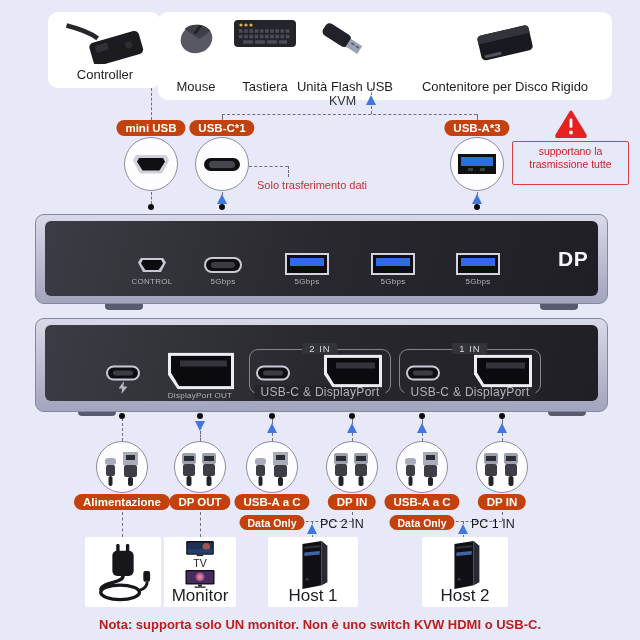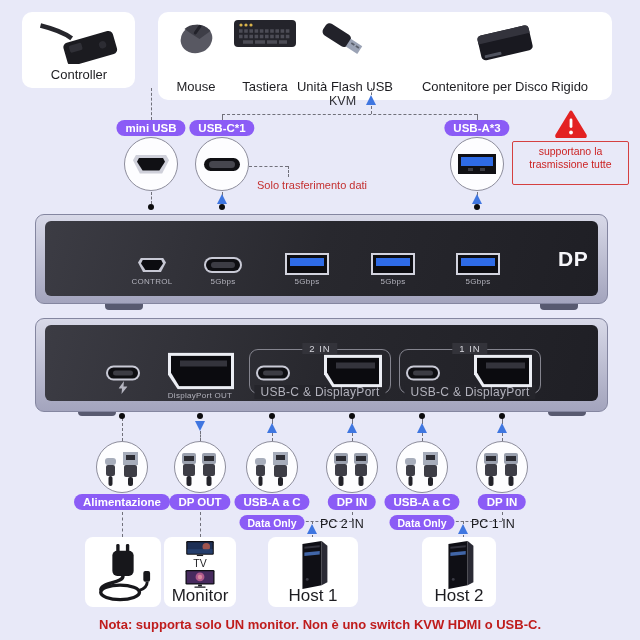--- a/index.html
+++ b/index.html
@@ -5,21 +5,21 @@
   html,body{margin:0;padding:0;background:#e8e9f8;}
   .stage{position:relative;width:640px;height:640px;background:#e8e9f8;overflow:hidden;
          font-family:"Liberation Sans",sans-serif;}
   .card{position:absolute;background:#ffffff;border-radius:10px;}
   .tcitem{position:absolute;top:0;height:100%;transform:translateX(-50%);
           display:flex;flex-direction:column;align-items:center;justify-content:space-between;
           padding:8px 0 6px 0;box-sizing:border-box;}
   .tclabel{font-size:13px;color:#1d1d21;white-space:nowrap;}
   .vdash{position:absolute;width:0;border-left:1px dashed #70707a;z-index:1;}
   .hdash{position:absolute;height:0;border-top:1px dashed #70707a;z-index:1;}
-  .pill{position:absolute;transform:translateX(-50%);background:#8b5cf6;color:#fff;
+  .pill{position:absolute;transform:translateX(-50%);background:#c2410c;color:#fff;
         font-size:11.5px;font-weight:700;padding:2px 9px;border-radius:13px;
         white-space:nowrap;z-index:5;}
   .pill.small{font-size:10.5px;padding:1.5px 8px;}
   .pcir{position:absolute;transform:translateX(-50%);width:54px;height:54px;background:#fdfdff;
         border:1px solid #8d8d9c;border-radius:50%;display:flex;align-items:center;
         justify-content:center;box-sizing:border-box;z-index:4;}
   .pcir.sm{width:52px;height:52px;}
   .arr{position:absolute;transform:translateX(-50%);width:0;height:0;
        border-left:5.5px solid transparent;border-right:5.5px solid transparent;z-index:6;}
   .arr.up{border-bottom:10px solid #3f76e0;}
@@ -64,34 +64,34 @@
              clip-path:polygon(9% 0,91% 0,100% 30%,81% 100%,19% 100%,0 30%);}
   .mini-conn::after{content:"";position:absolute;inset:3px 4px;background:#101014;
              clip-path:polygon(8% 0,92% 0,100% 32%,80% 100%,20% 100%,0 32%);}
   .usbc-conn{width:36px;height:13px;border-radius:7px;background:#101014;position:relative;}
   .usbc-conn::after{content:"";position:absolute;inset:3px 5px;border-radius:4px;background:#46464e;}
   .usba-conn{width:38px;height:20px;background:#101014;position:relative;}
   .usba-conn::after{content:"";position:absolute;left:3px;right:3px;top:3px;height:9px;background:#2e6be6;}
   .usba-conn::before{content:"";position:absolute;bottom:3px;left:10px;width:5px;height:3px;
              background:#3c3c44;box-shadow:12px 0 #3c3c44;}
   .pctext{position:absolute;font-size:12.5px;color:#1a1a1e;white-space:nowrap;z-index:5;}
-  .bcard{position:absolute;top:537px;height:70px;background:#fff;border-radius:8px;
+  .bcard{position:absolute;top:537px;height:70px;background:#fff;border-radius:2px;
          display:flex;flex-direction:column;align-items:center;justify-content:flex-end;
          padding:4px 0 4px 0;box-sizing:border-box;z-index:3;}
   .blabel{font-size:17px;color:#1d1d21;white-space:nowrap;line-height:14px;}
   .blabel.sm{font-size:10.5px;line-height:11px;}
   .footnote{position:absolute;left:0;width:100%;top:617px;text-align:center;font-size:13px;
             font-weight:700;color:#bf1c1c;z-index:5;}
 </style>
 </head>
 <body>
 
 <div class="stage">
 
-  <div class="card" style="left:22px;top:12px;width:113px;height:76px;">
+  <div class="card" style="left:48px;top:12px;width:113px;height:76px;">
     <div class="tcitem" style="left:57px;">
       <svg width="92" height="44" viewBox="0 0 92 48">
         <path d="M4 6 C20 10 30 14 38 20" stroke="#26262c" stroke-width="5" fill="none"></path>
         <g transform="rotate(-16 58 30)">
           <rect x="30" y="18" width="56" height="26" rx="5" fill="#1b1b20"></rect>
           <rect x="36" y="22" width="14" height="8" rx="2" fill="#303037"></rect>
           <circle cx="72" cy="31" r="4" fill="#2c2c33"></circle>
         </g>
       </svg>
       <span class="tclabel">Controller</span>
@@ -394,21 +394,21 @@
   <div class="bcard" style="left:268px;width:90px;">
     <svg width="34" height="48" viewBox="0 0 34 50">
       <polygon points="6,3 26,0 26,46 6,50" fill="#0f0f15"></polygon>
       <polygon points="26,0 32,5 32,43 26,46" fill="#2a2a34"></polygon>
       <polygon points="8,12 24,10.5 24,14 8,15.5" fill="#4166a8"></polygon>
       <polygon points="8,6 24,4.5 24,6.5 8,8" fill="#33333d"></polygon>
       <circle cx="11" cy="40" r="1.5" fill="#3a3a44"></circle>
     </svg>
     <span class="blabel">Host 1</span>
   </div>
-  <div class="bcard" style="left:422px;width:74px;">
+  <div class="bcard" style="left:422px;width:86px;">
     <svg width="34" height="48" viewBox="0 0 34 50">
       <polygon points="6,3 26,0 26,46 6,50" fill="#0f0f15"></polygon>
       <polygon points="26,0 32,5 32,43 26,46" fill="#2a2a34"></polygon>
       <polygon points="8,12 24,10.5 24,14 8,15.5" fill="#4166a8"></polygon>
       <polygon points="8,6 24,4.5 24,6.5 8,8" fill="#33333d"></polygon>
       <circle cx="11" cy="40" r="1.5" fill="#3a3a44"></circle>
     </svg>
     <span class="blabel">Host 2</span>
   </div>
 

